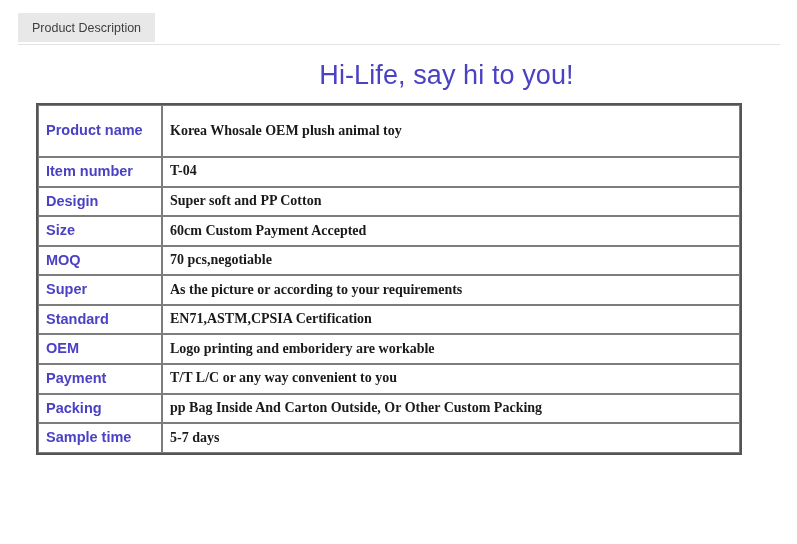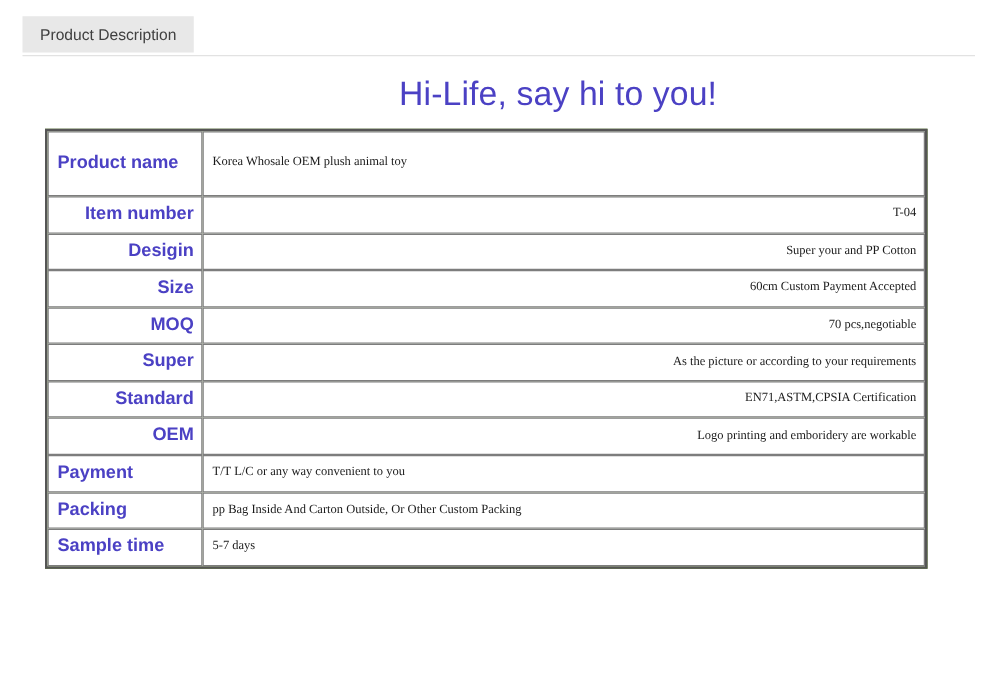--- a/index.html
+++ b/index.html
@@ -70,47 +70,47 @@
     position: absolute;
     left: 36px;
     top: 103px;
     width: 706px;
   }
   table.spec-table {
     border-collapse: separate;
     border-spacing: 0;
     width: 706px;
     border: 2px solid #555555;
-    background: #4d7c0f;
+    background: #737373;
     table-layout: fixed;
   }
   table.spec-table td {
     border: 1px solid #7d7d7d;
     vertical-align: middle;
     padding: 3px 6px 4px 7px;
     box-sizing: border-box;
     background: #ffffff;
   }
   td.spec-label {
     width: 124px;
     color: #4b41c4;
     font-weight: bold;
     font-size: 14.5px;
     line-height: 1.42;
     font-family: "Liberation Sans", sans-serif;
   }
   td.spec-value {
     color: #1a1a1a;
-    font-weight: normal;
-    font-size: 10px;
+    font-weight: bold;
+    font-size: 14px;
     line-height: 1.42;
     font-family: "Liberation Serif", "Liberation Sans", serif;
     padding-left: 8px;
   }
-  tr.row-tall td { height: 21px; text-align: right; }
+  tr.row-tall td { height: 21px; }
   tr.row-xtall td { height: 52px; }
   tr.row-short td { height: 27px; }
 </style>
 </head>
 <body>
 
 <div class="tabstrip">
   <div class="tab">
     <span>Product Description</span>
   </div>
@@ -126,21 +126,21 @@
     <tr class="row-xtall">
           <td class="spec-label">Product name</td>
           <td class="spec-value">Korea Whosale OEM plush animal toy</td>
         </tr>
         <tr class="row-tall">
           <td class="spec-label">Item number</td>
           <td class="spec-value">T-04</td>
         </tr>
         <tr class="row-tall">
           <td class="spec-label">Desigin</td>
-          <td class="spec-value">Super your and PP Cotton</td>
+          <td class="spec-value">Super soft and PP Cotton</td>
         </tr>
         <tr class="row-tall">
           <td class="spec-label">Size</td>
           <td class="spec-value">60cm Custom Payment Accepted</td>
         </tr>
         <tr class="row-tall">
           <td class="spec-label">MOQ</td>
           <td class="spec-value">70 pcs,negotiable</td>
         </tr>
         <tr class="row-tall">

